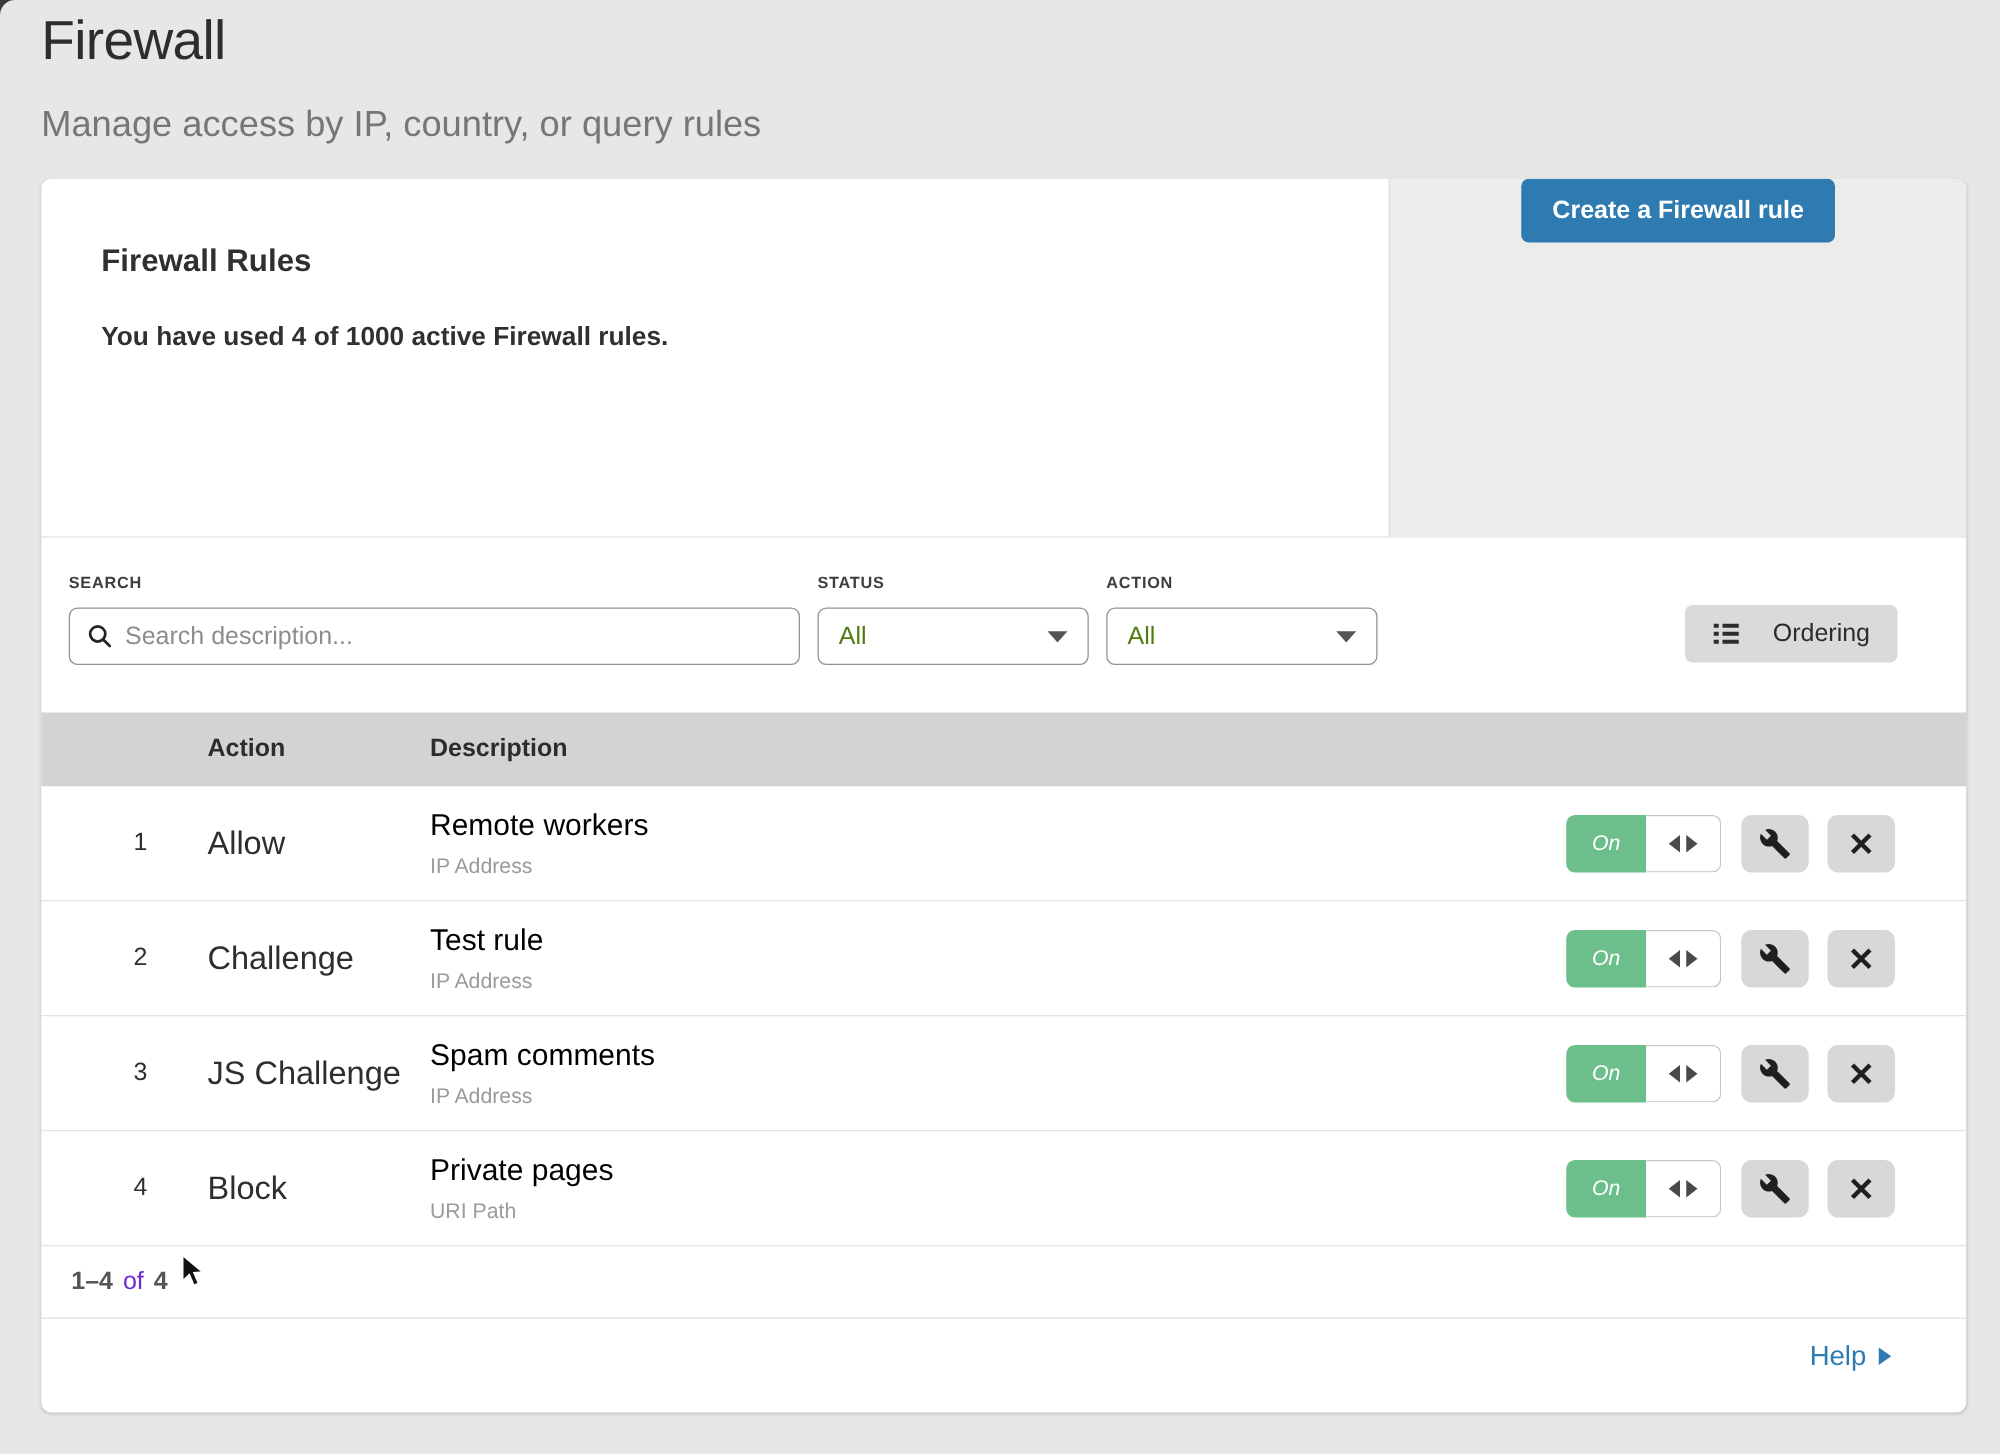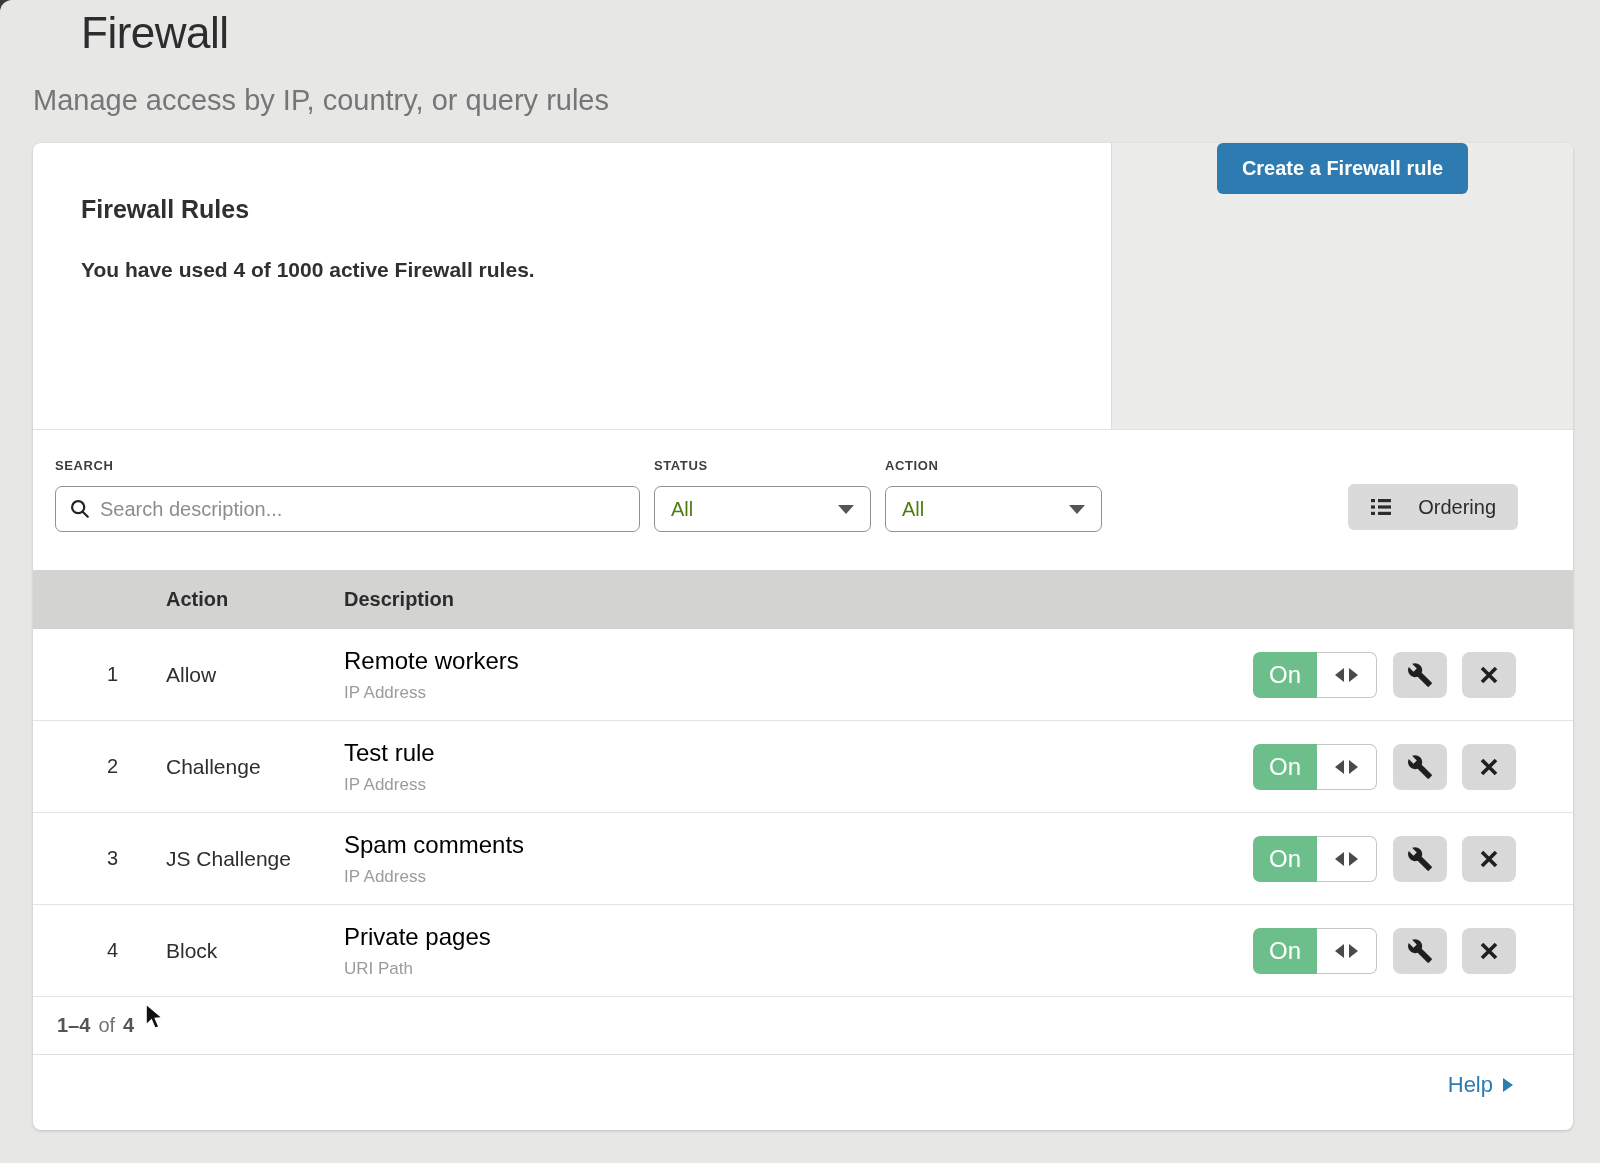--- a/index.html
+++ b/index.html
@@ -10,21 +10,21 @@
     font-family:"Liberation Sans", sans-serif;
     color:#2e2e2e;
     overflow:hidden;
   }
   
   .corner-dark { position:absolute; top:0; left:0; width:20px; height:14px; background:#3a3a3a; }
   .corner-mask { position:absolute; top:0; left:0; width:40px; height:28px; background:#e7e7e5; border-top-left-radius:12px; }
 
   
   .page-header { position:absolute; left:33px; top:8px; }
-  .page-title { font-size:44px; font-weight:400; color:#2d2d2d; letter-spacing:-0.5px;margin-left:48px; }
+  .page-title { font-size:44px; font-weight:400; color:#2d2d2d; letter-spacing:-0.5px; }
   .page-subtitle { margin-top:26px; font-size:29px; font-weight:400; color:#767676; }
 
   
   .card {
     position:absolute; left:33px; top:143px; width:1540px; height:987px;
     background:#ffffff; border-radius:8px;
     box-shadow:0 1px 3px rgba(0,0,0,0.18);
     overflow:hidden;
   }
 
@@ -75,51 +75,52 @@
   
   .table-header {
     height:59px; background:#d3d3d2; display:flex; align-items:center;
     font-size:20px; font-weight:700; color:#2c2c2c;
   }
   .col-num { width:85px; text-align:right; }
   .col-action { width:178px; margin-left:48px; }
   .col-desc { flex:1; }
   .rule-row { display:flex; align-items:center; height:92px; border-bottom:1px solid #e4e4e2; }
   .rule-num { width:85px; text-align:right; font-size:20px; color:#2e2e2e; }
-  .rule-action { width:178px; margin-left:48px; font-size:21px; color:#2e2e2e; }
+  .rule-action { width:178px; margin-left:48px; font-size:26px; color:#2e2e2e; }
   .rule-desc { flex:1; }
   .rule-desc-title { font-size:24px; color:#000000; }
   .rule-desc-sub { margin-top:8px; font-size:17px; color:#9b9b9b; }
   .rule-controls { display:flex; align-items:center; margin-right:57px; }
 
   .toggle { display:flex; height:46px; cursor:pointer; }
   .toggle-on {
-    width:64px; background:#6cbf8b; color:#fff; font-size:24px;
+    width:64px; background:#6cbf8b; color:#fff; font-size:17px;
     display:flex; align-items:center; justify-content:center;
     border-radius:7px 0 0 7px;
+    font-style:italic;
   }
   .toggle-handle {
     width:60px; background:#fff; border:1px solid #c6c6c6; border-left:none;
     border-radius:0 7px 7px 0;
     display:flex; align-items:center; justify-content:center; gap:5px;
   }
   .tri-left { width:0; height:0; border-top:7px solid transparent; border-bottom:7px solid transparent; border-right:9px solid #4a4a4a; }
   .tri-right { width:0; height:0; border-top:7px solid transparent; border-bottom:7px solid transparent; border-left:9px solid #4a4a4a; }
 
   .icon-btn {
     width:54px; height:46px; background:#d8d8d8; border:none; border-radius:8px;
     display:flex; align-items:center; justify-content:center; cursor:pointer;
   }
   .icon-btn.wrench { margin-left:16px; }
   .icon-btn.delete { margin-left:15px; }
 
   
   .pagination { height:58px; display:flex; align-items:center; padding-left:24px; border-bottom:1px solid #e0e0de; font-size:20px; }
   .pg-strong { font-weight:700; color:#555; }
-  .pg-of { color:#737373; margin:0 8px; }
+  .pg-of { color:#6d28d9; margin:0 8px; }
   .card-footer { height:60px; display:flex; align-items:center; justify-content:flex-end; padding-right:60px; }
   .help-link { display:flex; align-items:center; gap:10px; color:#2d7bb0; font-size:22px; font-weight:500; cursor:pointer; text-decoration:none; }
   .help-arrow { width:0; height:0; border-top:7px solid transparent; border-bottom:7px solid transparent; border-left:10px solid #2d7bb0; }
 
   
   .cursor { position:absolute; left:143px; top:1003px; pointer-events:none; }
 </style>
 </head>
 <body>
 

